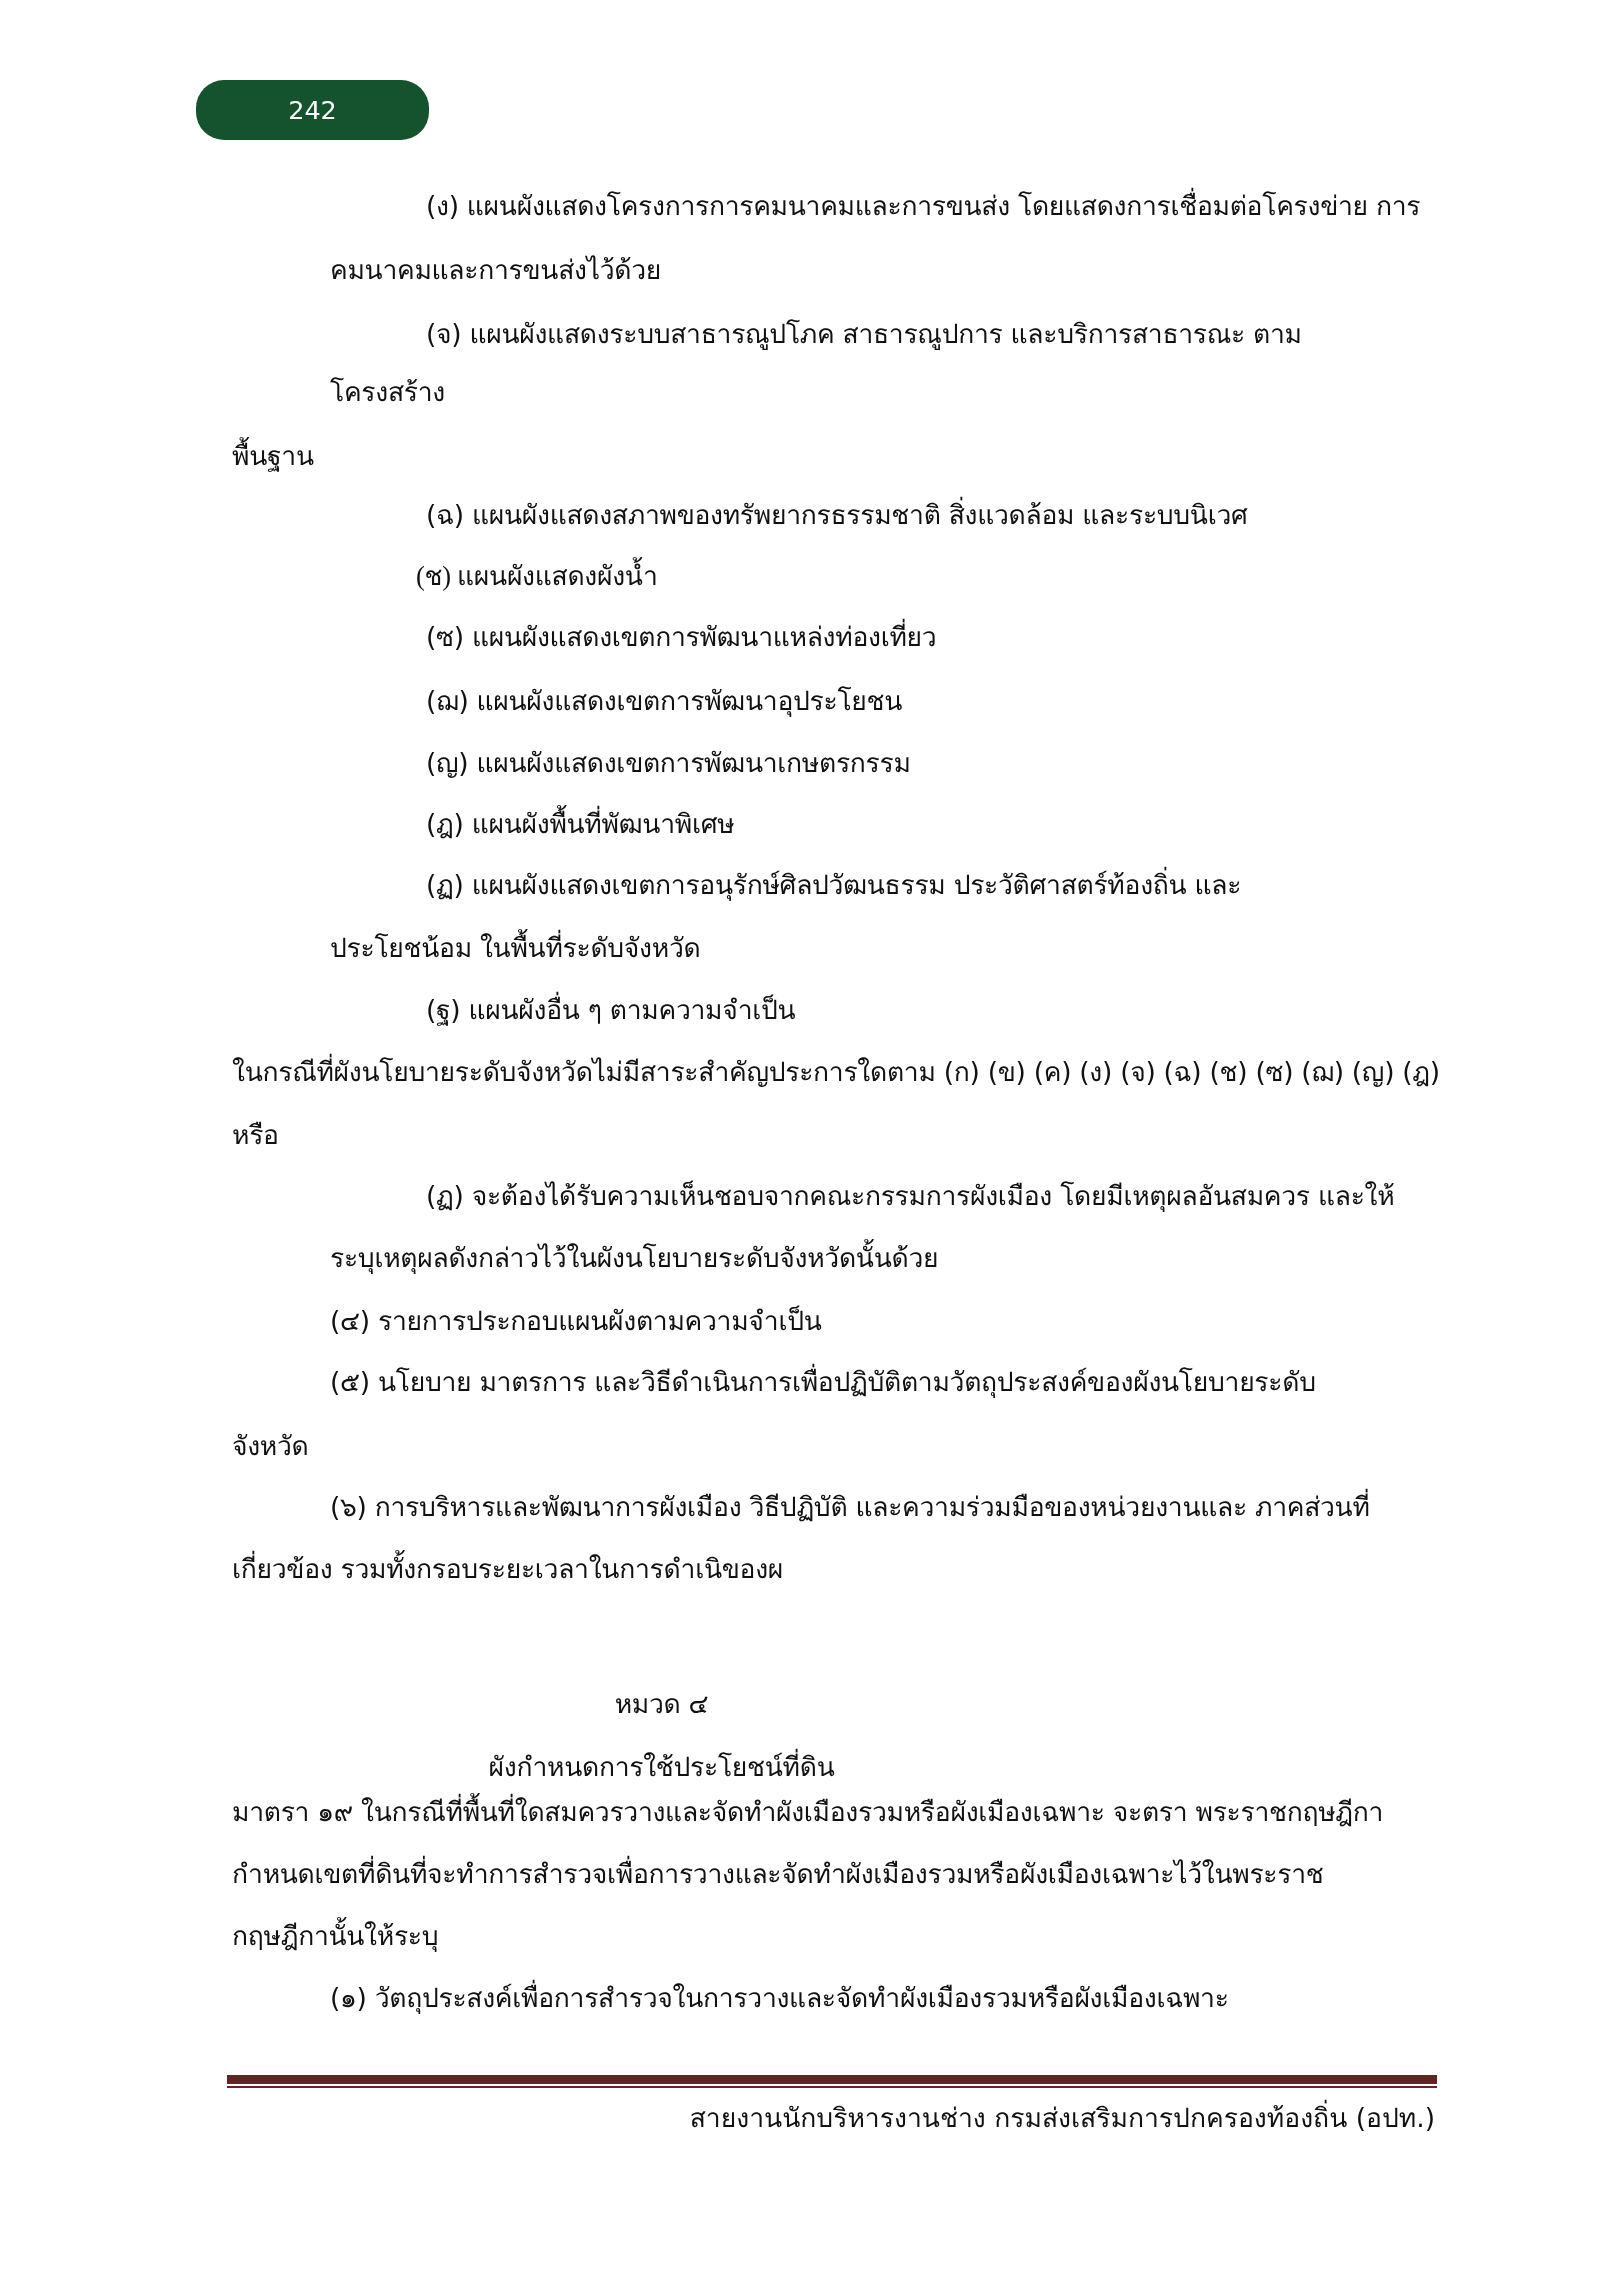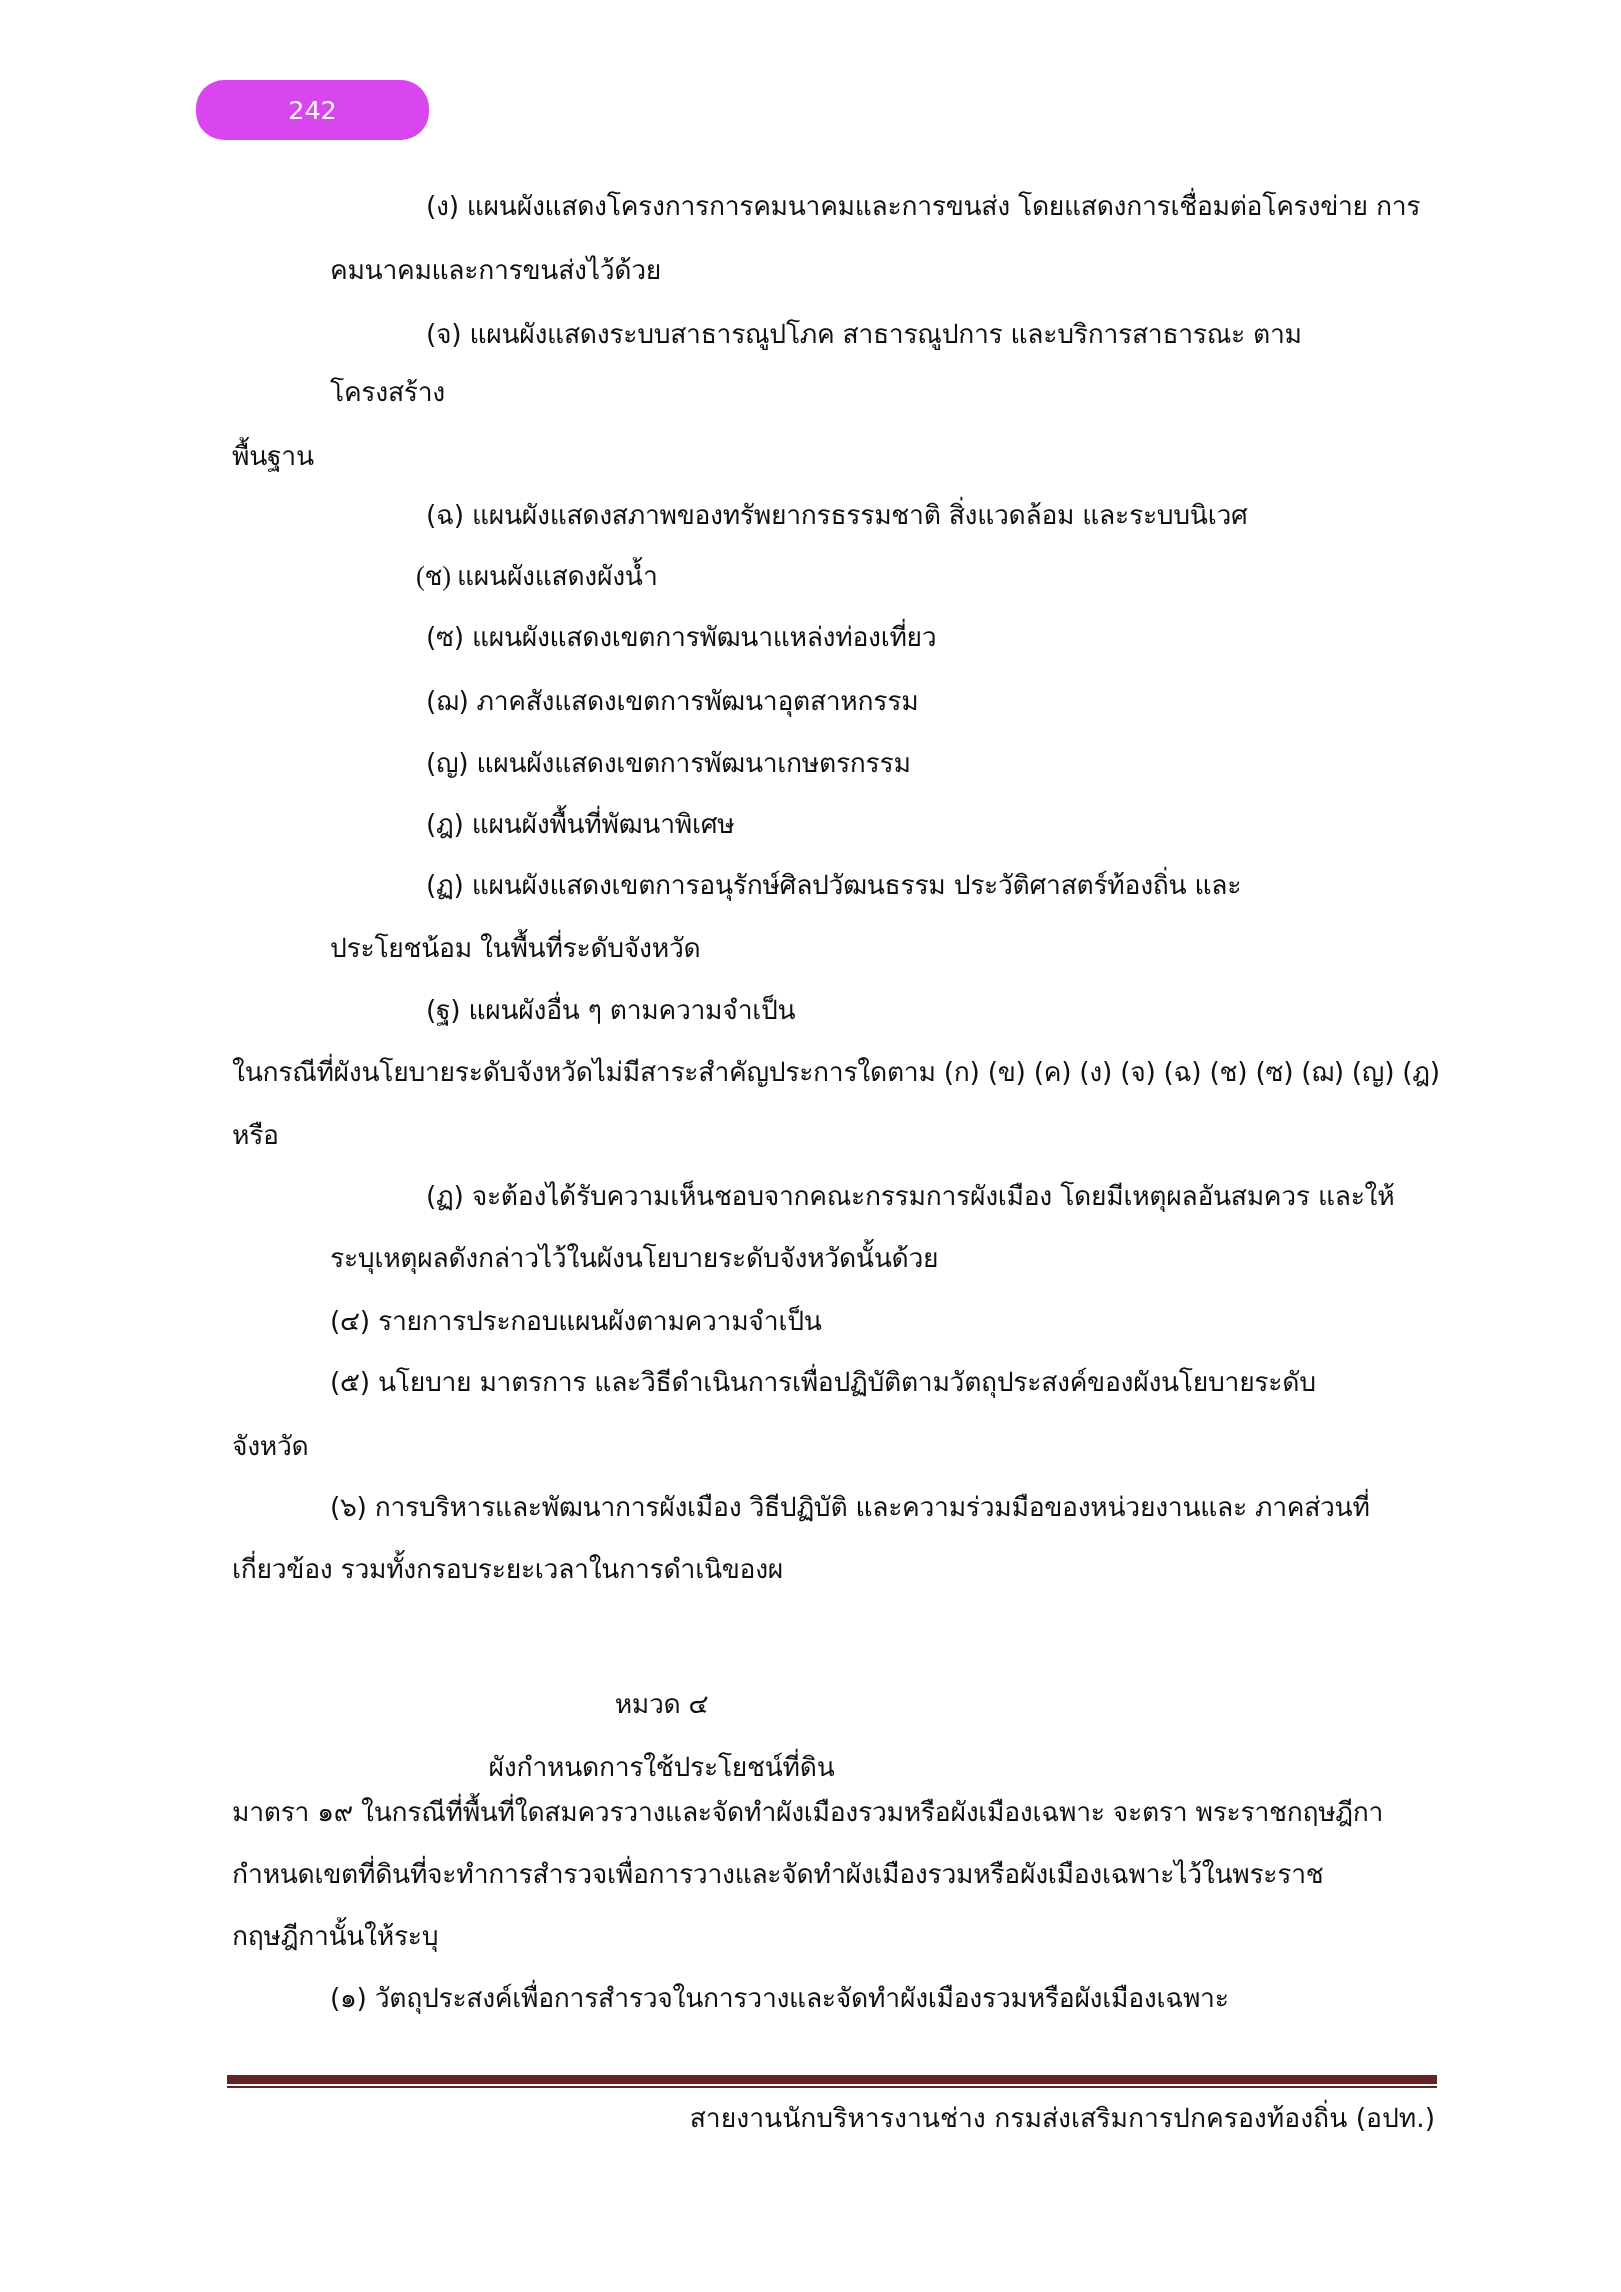--- a/index.html
+++ b/index.html
@@ -1,19 +1,19 @@
 <!DOCTYPE html>
 <html><head>
 <meta charset="utf-8">
 <style>
   html, body { margin:0; padding:0; background:#ffffff; }
   body { width:1621px; height:2293px; position:relative; overflow:hidden;
          font-family:"DejaVu Sans", "Liberation Sans", sans-serif; color:#111; }
   .page-num-box { position:absolute; left:196px; top:80px; width:233px; height:60px;
-                  background:#d946ef; color:#fff; display:flex; align-items:center; justify-content:center;
+                  background:#14532d; color:#fff; display:flex; align-items:center; justify-content:center;
                   font-size:25.5px;border-radius:28px; }
   .line { position:absolute; font-size:26.5px; line-height:39px; white-space:nowrap; letter-spacing:-0.3px; }
   .center { left:0; width:1323px; text-align:center; }
   .footer-rule-thick { position:absolute; left:227px; top:2075px; width:1210px; height:8.8px; background:var(--rule); }
   .footer-rule-thin { position:absolute; left:227px; top:2086px; width:1210px; height:2px; background:var(--rule); }
   .footer-text { position:absolute; right:186px; top:2098px; font-size:26.5px; line-height:39px; white-space:nowrap; }
 </style>
 </head>
 <body style="--rule: #632423;">
 
@@ -23,21 +23,21 @@
 
 <div id="body-lines">
     <div class="line" style="left: 426px; top: 186px;">(ง) แผนผังแสดงโครงการการคมนาคมและการขนส่ง โดยแสดงการเชื่อมต่อโครงข่าย การ</div>
     <div class="line" style="left: 330px; top: 250px;">คมนาคมและการขนส่งไว้ด้วย</div>
     <div class="line" style="left: 426px; top: 314px;">(จ) แผนผังแสดงระบบสาธารณูปโภค สาธารณูปการ และบริการสาธารณะ ตาม</div>
     <div class="line" style="left: 330px; top: 372px;">โครงสร้าง</div>
     <div class="line" style="left: 232px; top: 436px;">พื้นฐาน</div>
     <div class="line" style="left: 426px; top: 495px;">(ฉ) แผนผังแสดงสภาพของทรัพยากรธรรมชาติ สิ่งแวดล้อม และระบบนิเวศ</div>
     <div class="line" style="left: 416px; top: 557px; font-family: Liberation Serif, serif;">(ช) แผนผังแสดงผังน้ำ</div>
     <div class="line" style="left: 426px; top: 617px;">(ซ) แผนผังแสดงเขตการพัฒนาแหล่งท่องเที่ยว</div>
-    <div class="line" style="left: 426px; top: 681px;">(ฌ) ภาคสังแสดงเขตการพัฒนาอุตสาหกรรม</div>
+    <div class="line" style="left: 426px; top: 681px;">(ฌ) แผนผังแสดงเขตการพัฒนาอุประโยชน</div>
     <div class="line" style="left: 426px; top: 743px;">(ญ) แผนผังแสดงเขตการพัฒนาเกษตรกรรม</div>
     <div class="line" style="left: 426px; top: 804px;">(ฎ) แผนผังพื้นที่พัฒนาพิเศษ</div>
     <div class="line" style="left: 426px; top: 865px;">(ฏ) แผนผังแสดงเขตการอนุรักษ์ศิลปวัฒนธรรม ประวัติศาสตร์ท้องถิ่น และ</div>
     <div class="line" style="left: 330px; top: 928px;">ประโยชน้อม ในพื้นที่ระดับจังหวัด</div>
     <div class="line" style="left: 426px; top: 990px;">(ฐ) แผนผังอื่น ๆ ตามความจำเป็น</div>
     <div class="line" style="left: 232px; top: 1052px;">ในกรณีที่ผังนโยบายระดับจังหวัดไม่มีสาระสำคัญประการใดตาม (ก) (ข) (ค) (ง) (จ) (ฉ) (ช) (ซ) (ฌ) (ญ) (ฎ)</div>
     <div class="line" style="left: 232px; top: 1115px; text-align: right;">หรือ</div>
     <div class="line" style="left: 426px; top: 1176px;">(ฏ) จะต้องได้รับความเห็นชอบจากคณะกรรมการผังเมือง โดยมีเหตุผลอันสมควร และให้</div>
     <div class="line" style="left: 330px; top: 1238px;">ระบุเหตุผลดังกล่าวไว้ในผังนโยบายระดับจังหวัดนั้นด้วย</div>
     <div class="line" style="left: 330px; top: 1301px;">(๔) รายการประกอบแผนผังตามความจำเป็น</div>

